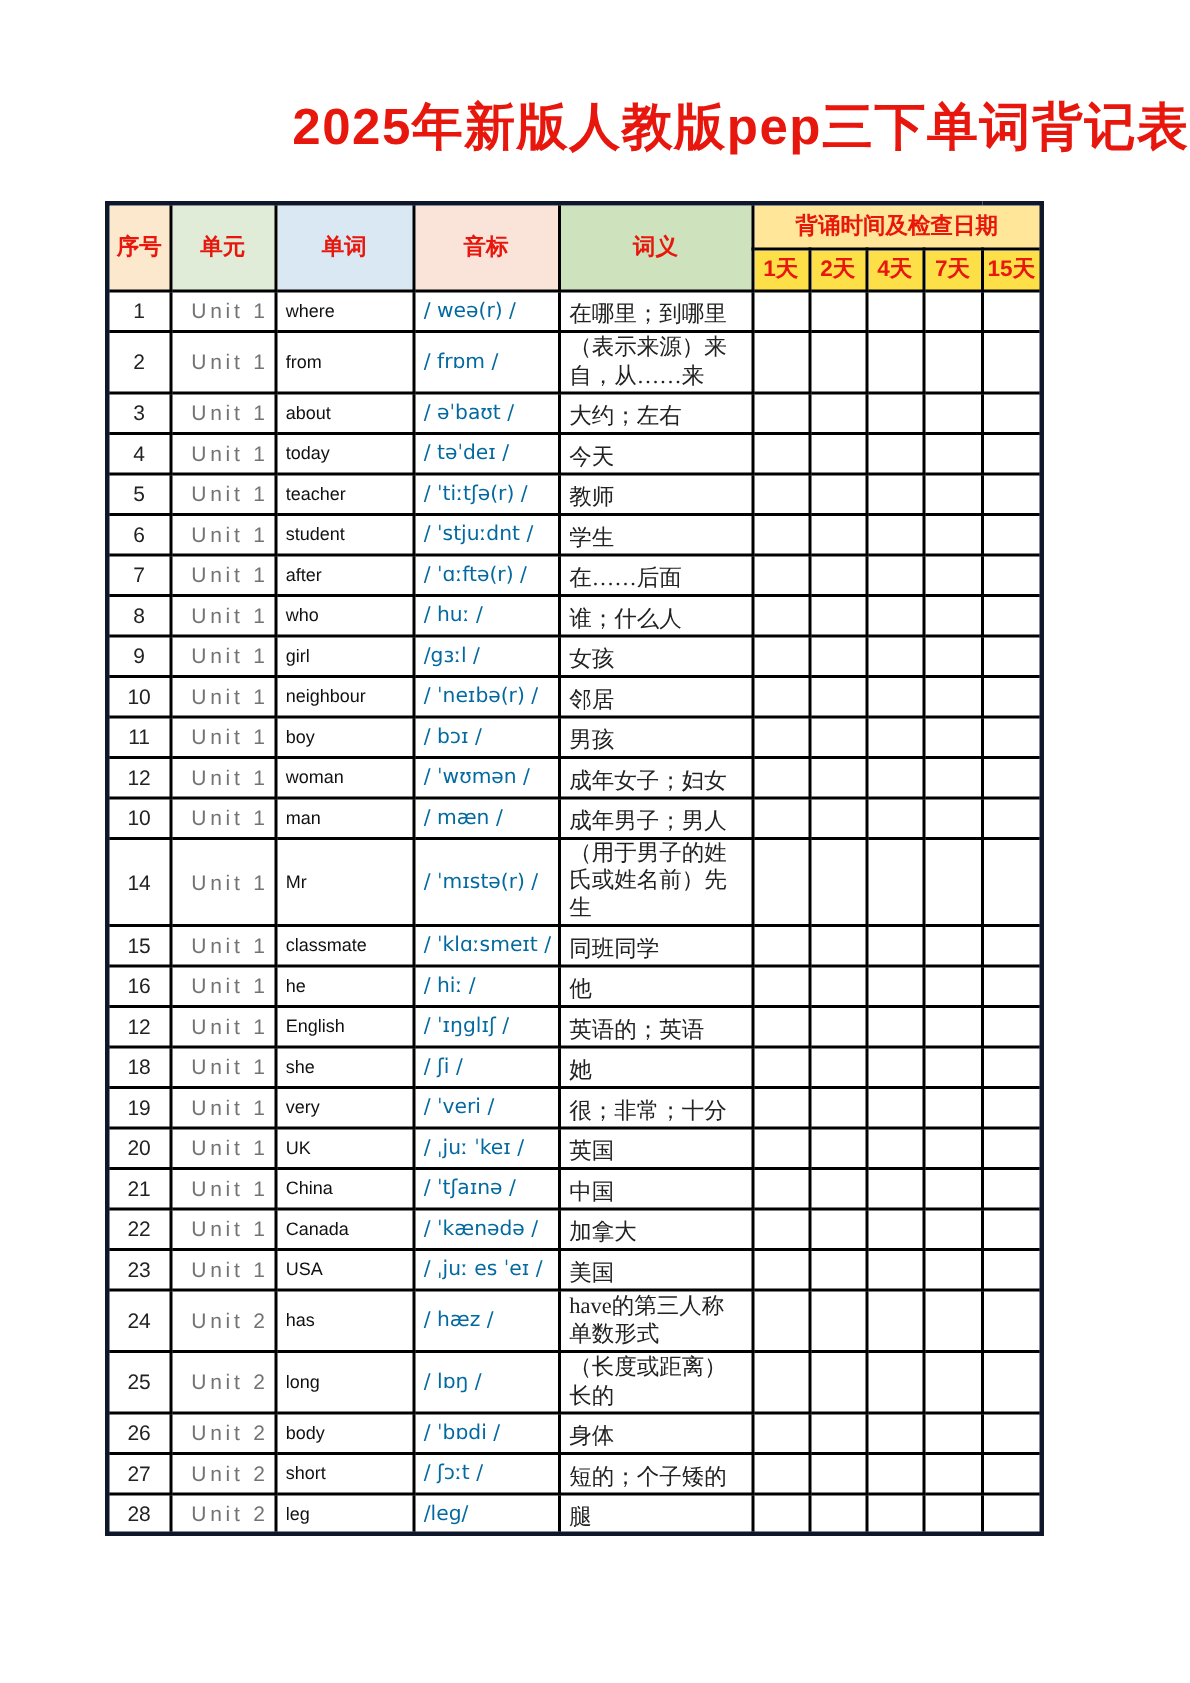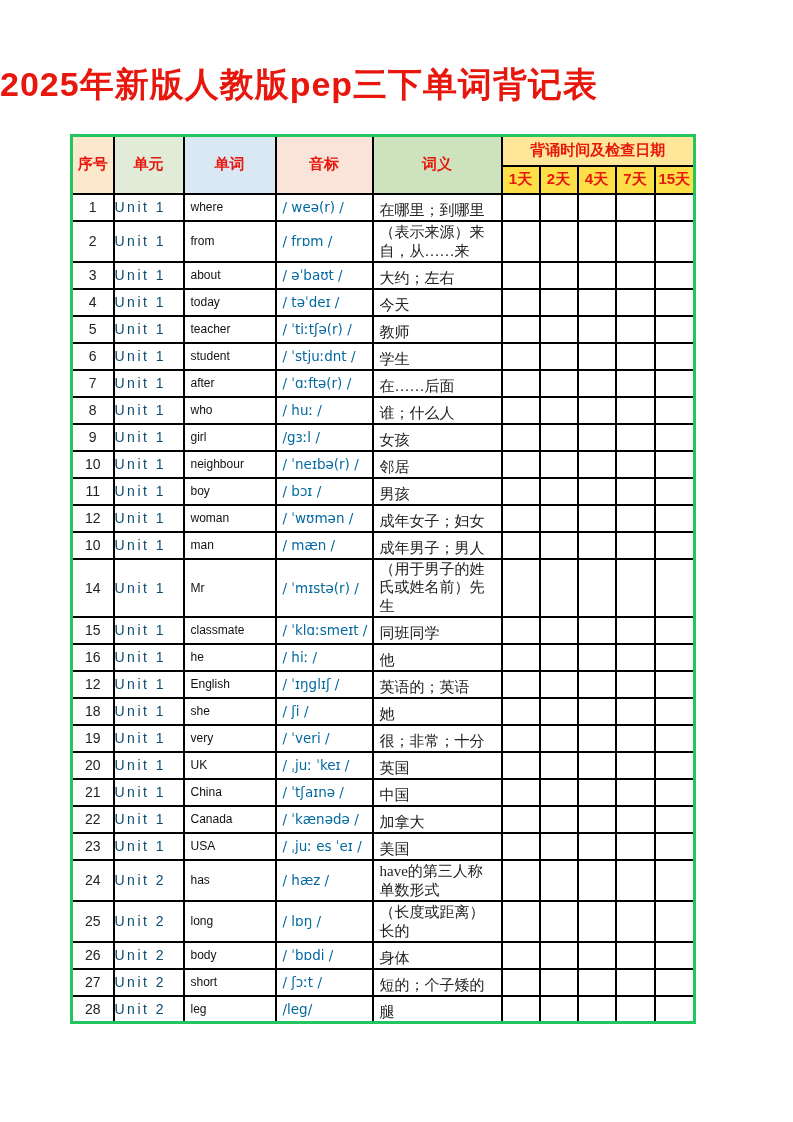--- a/index.html
+++ b/index.html
@@ -7,33 +7,33 @@
     margin: 0; padding: 0;
     width: 793px; height: 1122px;
     background: #ffffff;
     font-family: "Liberation Sans", "DejaVu Sans", sans-serif;
     overflow: hidden;
   }
   .page { width: 793px; height: 1122px; position: relative; }
 
   .page-title {
     margin: 62px 0 0 0;
-    text-align: left;
+    text-align: right;
     font-size: 34px;
     font-weight: bold;
     color: #e8170d;
     letter-spacing: 1px;
     font-family: "Liberation Sans", "DejaVu Sans", sans-serif;
   }
 
   table.vocab {
     border-collapse: collapse;
     table-layout: fixed;
     margin: 26px 0 0 70px;
-    border: 3px solid #22c55e;
+    border: 3px solid #0f172a;
     width: 623px;
   }
   col.c-no    { width: 42px; }
   col.c-unit  { width: 70px; }
   col.c-word  { width: 92px; }
   col.c-phon  { width: 97px; }
   col.c-mean  { width: 129px; }
   col.c-d1    { width: 38px; }
   col.c-d2    { width: 38px; }
   col.c-d4    { width: 38px; }
@@ -65,23 +65,23 @@
   tbody tr       { height: 27px; }
   tbody tr.tall  { height: 41px; }
 
   td.no {
     text-align: center;
     font-size: 14px;
     color: #222;
   }
   td.unit {
     font-size: 14px;
-    padding-left: 0;
+    padding-left: 13px;
     letter-spacing: 2.5px;
-    color: #0c4a6e;
+    color: #737373;
     white-space: nowrap;
   }
   td.word {
     font-size: 12px;
     padding-left: 6px;
     color: #111;
   }
   td.phon {
     font-size: 13.5px;
     padding-left: 6px;

